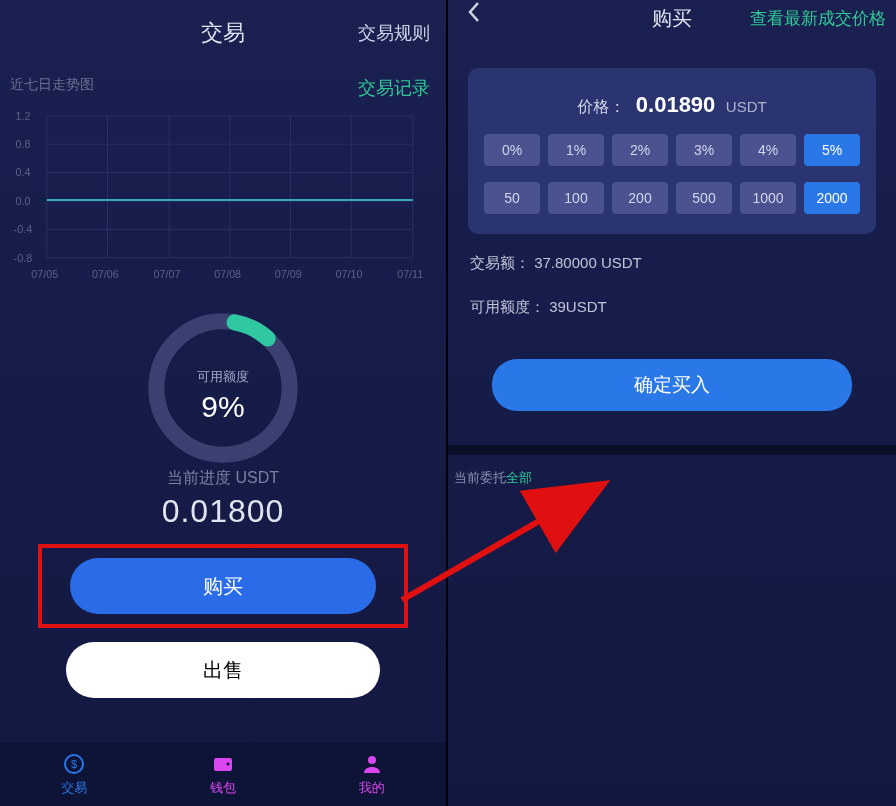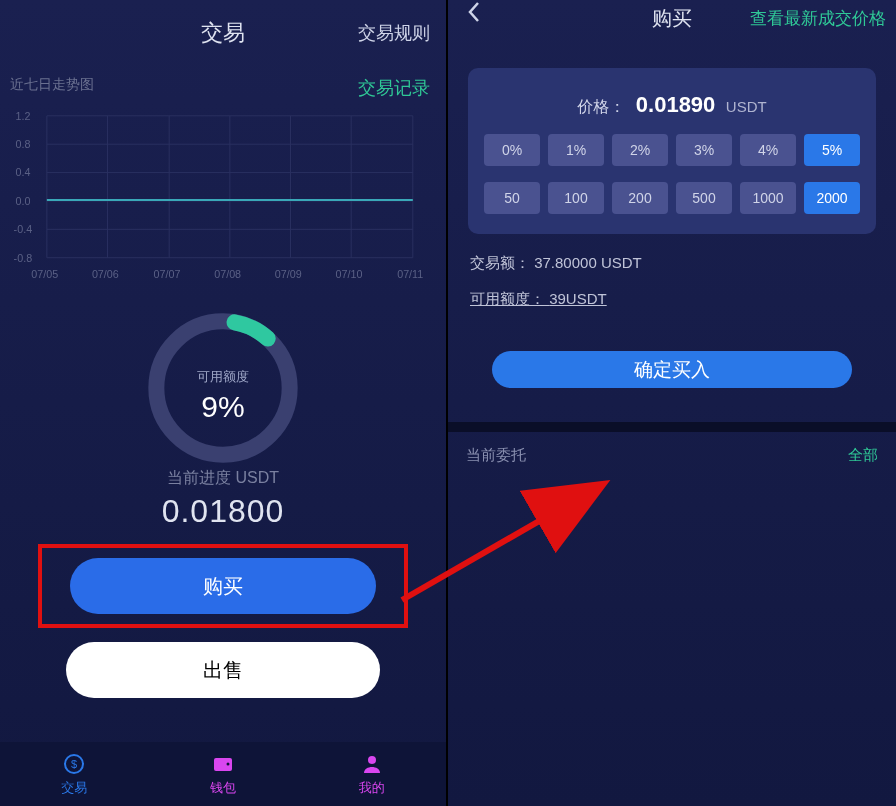--- a/index.html
+++ b/index.html
@@ -162,45 +162,45 @@
       min-width: 0;
     }
     .chip.active { background: #2a78e8; color: #fff; }
     .card-row.qty { margin-top: 26px; }
     
     .info-line {
       margin: 20px 22px 0 22px;
       font-size: 15px;
       color: #c0c4d8;
     }
-    .info-line + .info-line { margin-top: 17px; text-decoration: underline; }
+    .info-line + .info-line { margin-top: 25px; }
     
     .confirm-wrap { margin: 42px 44px 0 44px; }
     .btn-confirm {
       width: 100%;
-      height: 37px;
+      height: 52px;
       border-radius: 25px;
       border: none;
       background: #2a78e8;
       color: #fff;
       font-size: 19px;
       cursor: pointer;
     }
     
     .divider {
       height: 10px;
       background: #0a0e28;
       margin-top: 34px;
     }
     
     .orders-header {
       display: flex;
-      justify-content: space-between;
-      padding: 14px 18px;
-      font-size: 15px;
+      justify-content: flex-start;
+      padding: 14px 6px;
+      font-size: 13px;
     }
     .orders-title { color: #8a90b0; }
     .orders-all { color: #2fc896; }
     
     
     .arrow-svg {
       position: absolute;
       left: 390px;
       top: 460px;
       width: 240px;

